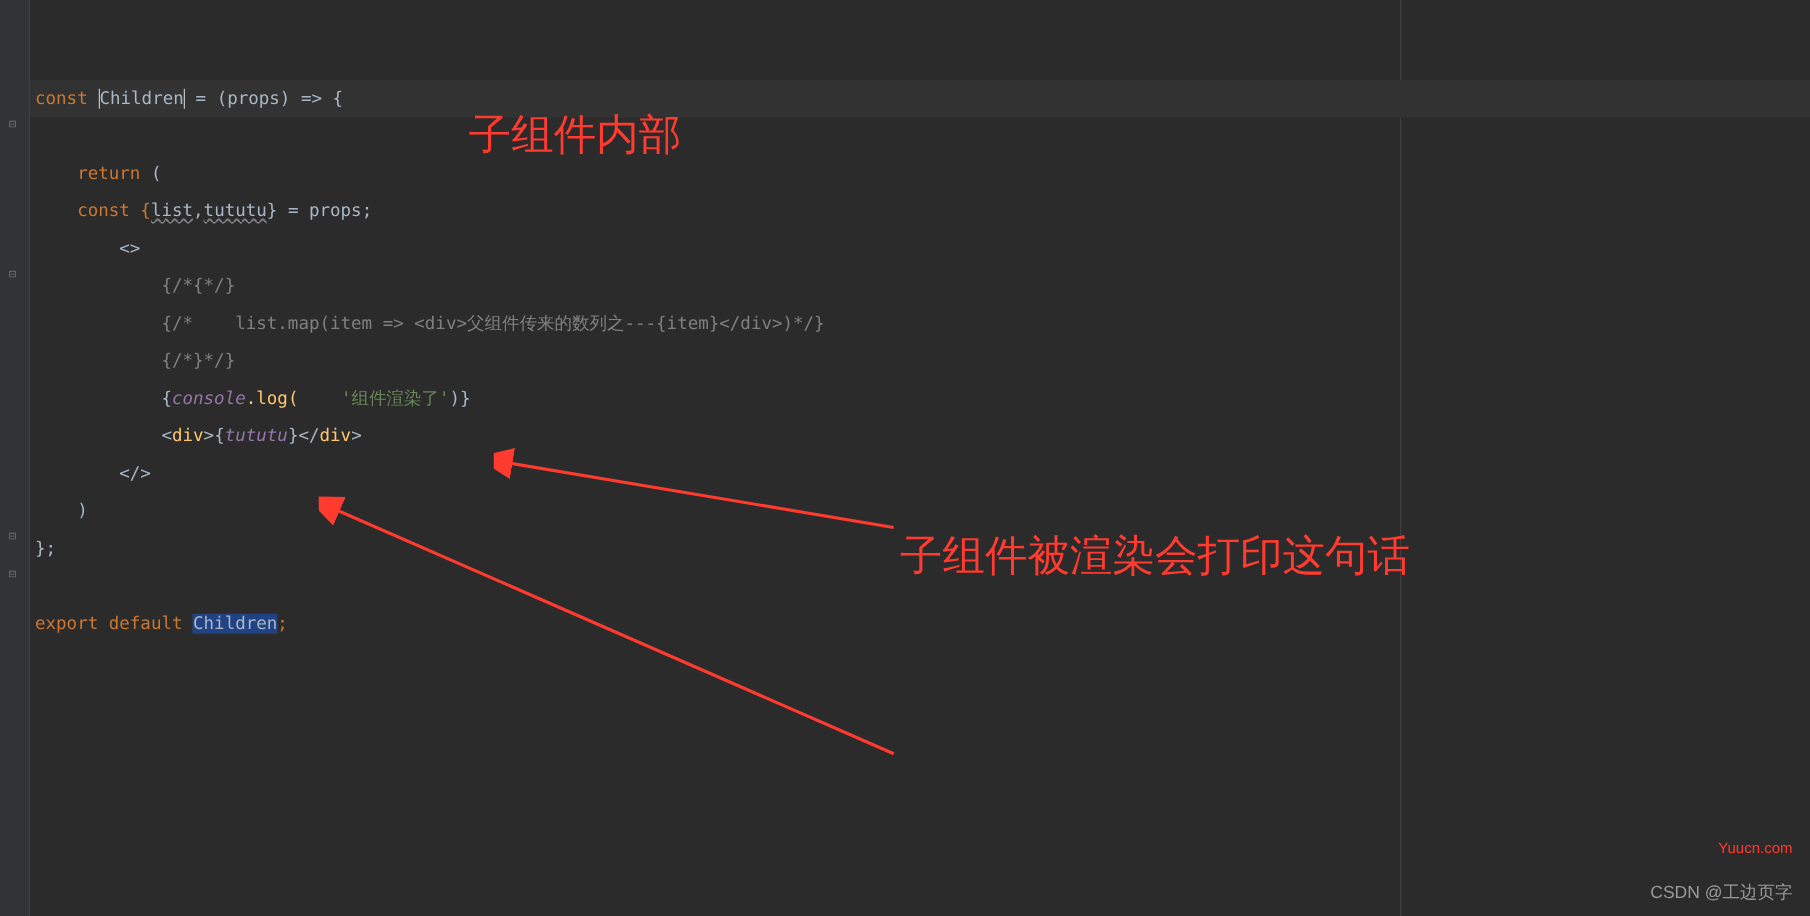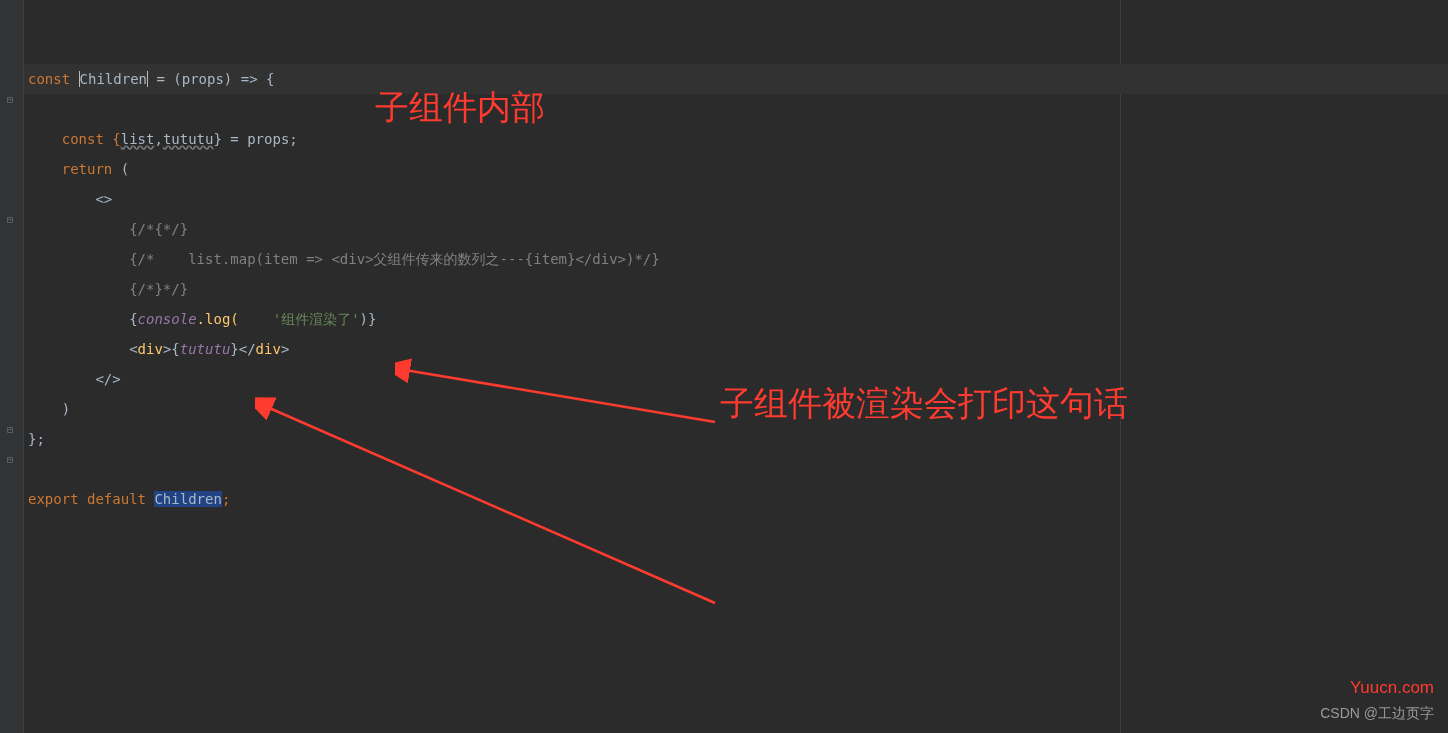--- a/index.html
+++ b/index.html
@@ -82,24 +82,24 @@
     font-weight: 500;
     white-space: nowrap;
   }
   svg.arrow {
     position: absolute;
     pointer-events: none;
   }
   .watermark-1 {
     position: absolute;
     right: 14px;
-    bottom: 35px;
+    bottom: 48px;
     color: #ff3b30;
     font-family: sans-serif;
-    font-size: 17px;
+    font-size: 12px;
   }
   .watermark-2 {
     position: absolute;
     right: 14px;
     bottom: 10px;
     color: #9a9a9a;
     font-family: "Microsoft YaHei", sans-serif;
     font-size: 14px;
     margin-left: 41px;
   }
@@ -114,37 +114,37 @@
     <span class="fold-marker" style="top:425px;">⊟</span>
     <span class="fold-marker" style="top:455px;">⊟</span>
   </div>
   <div class="right-margin"></div>
 
   <div class="code-area">
     <div class="line"><span></span></div>
     <div class="line"><span></span></div>
     <div class="line hl-line"><span class="k-orange">const </span><span class="cursor-box"><span>Children</span></span><span> = (props) =&gt; {</span></div>
     <div class="line"><span></span></div>
+    <div class="line"><span class="k-orange">    return </span><span>(</span></div>
     <div class="line"><span class="k-orange">    const {</span><span class="squiggle">list</span><span>,</span><span class="squiggle">tututu</span><span>} = props;</span></div>
-    <div class="line"><span class="k-orange">    return </span><span>(</span></div>
     <div class="line"><span>        &lt;&gt;</span></div>
     <div class="line"><span class="k-gray">            {/*{*/}</span></div>
     <div class="line"><span class="k-gray">            {/*    list.map(item =&gt; &lt;div&gt;父组件传来的数列之---{item}&lt;/div&gt;)*/}</span></div>
     <div class="line"><span class="k-gray">            {/*}*/}</span></div>
     <div class="line"><span>            {</span><span class="k-purple">console</span><span class="k-yellow">.log(</span><span class="k-green">'组件渲染了'</span><span>)}</span></div>
     <div class="line"><span>            &lt;</span><span class="k-yellow">div</span><span>&gt;{</span><span class="k-purple">tututu</span><span>}&lt;/</span><span class="k-yellow">div</span><span>&gt;</span></div>
     <div class="line"><span>        &lt;/&gt;</span></div>
     <div class="line"><span>    )</span></div>
     <div class="line"><span>};</span></div>
     <div class="line"><span></span></div>
     <div class="line"><span class="k-orange">export default </span><span class="bg-sel">Children</span><span class="k-orange">;</span></div>
   </div>
 
   <div class="annotation" style="left:375px; top:85px;font-family:Liberation Mono, monospace;">子组件内部</div>
-  <div class="annotation" style="left:720px; top:381px;text-align:right;">子组件被渲染会打印这句话</div>
+  <div class="annotation" style="left:720px; top:422px;text-align:right;">子组件被渲染会打印这句话</div>
 
   <svg class="arrow" style="left:395px;top:352px;" width="330" height="90">
     <defs>
         <marker id="ah1" markerWidth="12" markerHeight="10" refX="2" refY="5" orient="auto">
       <path d="M0,0 L12,5 L0,10 Z" fill="#ff3b30"></path>
         </marker>
       </defs>
     <line x1="320" y1="70" x2="10" y2="18" stroke="#ff3b30" stroke-width="2.5" marker-end="url(#ah1)"></line>
   </svg>
 

